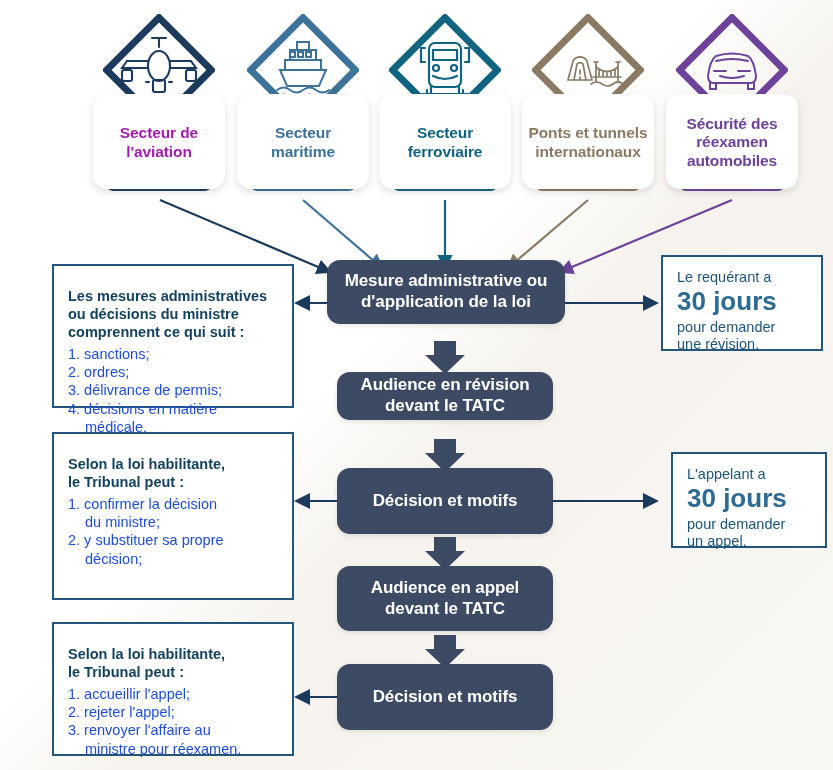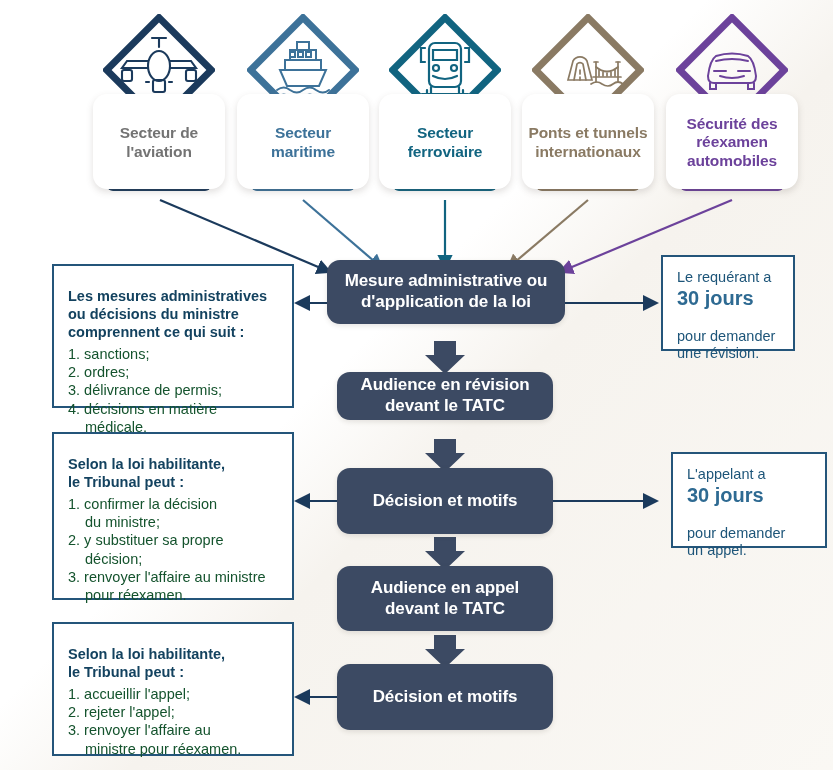--- a/index.html
+++ b/index.html
@@ -59,33 +59,33 @@
     box-sizing:border-box;
     padding:22px 12px 10px 14px;
     color:#1d4f75;
   }
   .note-head{
     font-size:14.5px;font-weight:bold;line-height:1.24;color:#13425f;
     margin-bottom:3px;white-space:pre-line;
   }
   .note-list{margin:0;padding:0;list-style:none;}
   .note-list li{
-    font-size:14.5px;line-height:1.26;color:#14532d;
+    font-size:14.5px;line-height:1.26;color:#1d4ed8;
     padding-left:17px;text-indent:-17px;white-space:pre-line;
   }
 
   
   .daysbox{
     position:absolute;z-index:3;
     background:#ffffff;border:2px solid #24557a;
     box-sizing:border-box;padding:12px 14px;
     color:#1d5579;
   }
   .days-top{font-size:14.5px;line-height:1.2;}
-  .days-big{font-size:20px;font-weight:bold;color:#2e6a92;line-height:1.12;margin:1px 0 18px;}
+  .days-big{font-size:26px;font-weight:bold;color:#2e6a92;line-height:1.12;margin:1px 0 2px;}
   .days-bot{font-size:14.5px;line-height:1.22;white-space:pre-line;}
 </style>
 </head>
 <body>
 
 <div id="stage">
   <div id="bg-sheen"></div>
 
   <svg id="svg-layer" viewBox="0 0 833 770">
     <defs>
@@ -145,21 +145,21 @@
           <path d="M67,47 h21 M88,47 l5,7 h-26"></path>
           <rect x="19" y="56" width="10" height="11" rx="2"></rect>
           <rect x="83" y="56" width="10" height="11" rx="2"></rect>
           <rect x="50" y="66" width="12" height="12" rx="2"></rect>
           <path d="M46,68 h-3 M66,68 h3"></path>
         </g>
       </svg>
     </div>
     <div class="accent-bar" style="background:#1b3a5c;"></div>
     <div class="card">
-      <div class="card-label" style="color:#737373;white-space:pre-line;">Secteur de
+      <div class="card-label" style="color:#a21caf;white-space:pre-line;">Secteur de
 l'aviation</div>
     </div>
   </div>
 
   <div class="sector" style="left:237px;top:14px;width:132px;height:185px;">
     <div class="diamond-wrap">
       <svg width="112" height="112" viewBox="0 0 112 112">
         <rect x="19" y="19" width="74" height="74" transform="rotate(45 56 56)" fill="none" stroke="#3d7299" stroke-width="7"></rect>
         <g stroke="#3d7299" stroke-width="2" fill="none" stroke-linecap="round">
           <rect x="50" y="28" width="12" height="8"></rect>
@@ -278,37 +278,35 @@
   </div>
 
   <div class="notebox" style="left:52px;top:432px;width:242px;height:168px;">
     <div class="note-head">Selon la loi habilitante,
 le Tribunal peut :</div>
     <ul class="note-list">
       <li>1. confirmer la décision
      du ministre;</li>
       <li>2. y substituer sa propre
      décision;</li>
-      <li>3. renvoyer l'affaire au ministre
-     pour réexamen.</li>
     </ul>
   </div>
 
   <div class="notebox" style="left:52px;top:622px;width:242px;height:134px;">
     <div class="note-head">Selon la loi habilitante,
 le Tribunal peut :</div>
     <ul class="note-list">
       <li>1. accueillir l'appel;</li>
       <li>2. rejeter l'appel;</li>
       <li>3. renvoyer l'affaire au
      ministre pour réexamen.</li>
     </ul>
   </div>
 
-  <div class="daysbox" style="left:661px;top:255px;width:134px;height:96px;">
+  <div class="daysbox" style="left:661px;top:255px;width:162px;height:96px;">
     <div class="days-top">Le requérant a</div>
     <div class="days-big">30 jours</div>
     <div class="days-bot">pour demander
 une révision.</div>
   </div>
 
   <div class="daysbox" style="left:671px;top:452px;width:156px;height:96px;">
     <div class="days-top">L'appelant a</div>
     <div class="days-big">30 jours</div>
     <div class="days-bot">pour demander

